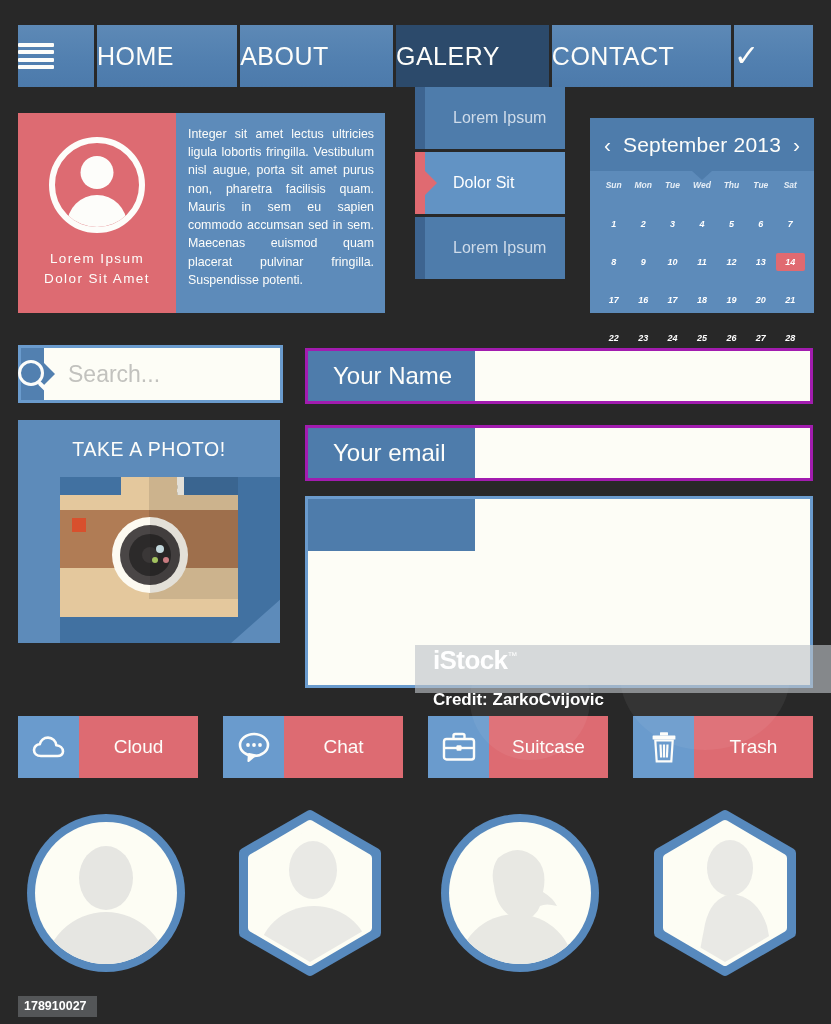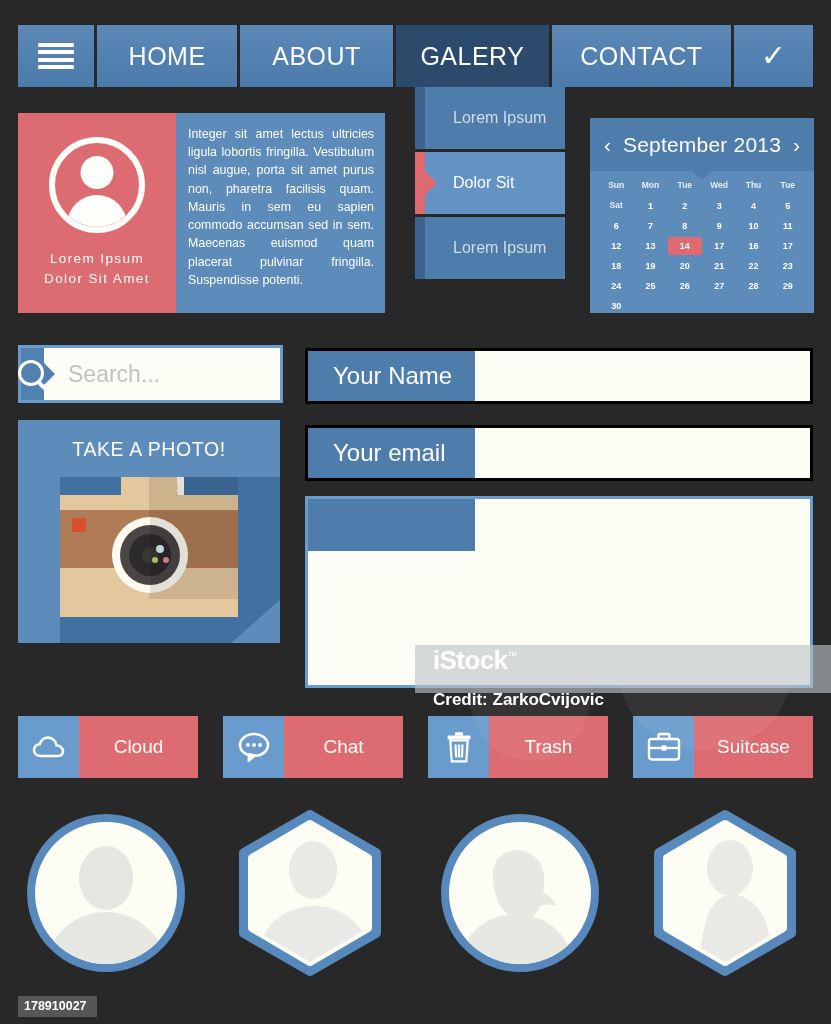--- a/index.html
+++ b/index.html
@@ -18,21 +18,21 @@
   
   .navbar {
     position: absolute; left: 18px; top: 25px;
     width: 795px; height: 62px;
     display: flex;
     background: #5280b0;
   }
   .nav-cell {
     position: relative;
     background: linear-gradient(180deg, #5d89b6 0%, #5280b0 55%, #4c7aab 100%);
-    display: flex; align-items: center; justify-content: center;
+    display: flex; align-items: center; justify-content: flex-start;
     color: #fdfdfa;
     font-size: 25px;
     letter-spacing: 0.5px;
     font-weight: 400;
     border-right: 3px solid #282828;
   }
   .nav-cell:last-child { border-right: none; }
   .nav-cell.hamburger { width: 79px; flex: none; }
   .nav-cell.check { width: 79px; flex: none; }
   .nav-cell.active {
@@ -137,22 +137,23 @@
     border-right: 10px solid transparent;
     border-top: 9px solid #4e7cab;
   }
   .cal-title { font-size: 21px; letter-spacing: 0.2px; }
   .cal-arrow {
     font-size: 21px; color: #fdfdfa; padding: 0 12px; cursor: pointer;
     line-height: 1;
   }
   .cal-grid {
     padding: 6px 9px 4px 9px;
-    display: grid; grid-template-columns: repeat(6, 1fr);
-    row-gap: 2px;
+    display: grid; grid-template-columns: repeat(7, 1fr);
+    row-gap: 20px;
+    font-style: italic;
   }
   .cal-dow {
     text-align: center; color: #e6eef6;
     font-size: 8.5px; font-weight: bold;
     padding: 3px 0 5px 0;
   }
   .cal-day {
     text-align: center; color: #ffffff;
     font-size: 9px; font-weight: bold;
     padding: 4px 0;
@@ -284,21 +285,21 @@
     position: absolute; left: 90px; top: 40px;
     width: 38px; height: 76px;
     background: rgba(0,0,0,0.10);
     border-radius: 0 38px 38px 0;
   }
 
   
   .field {
     position: absolute; left: 305px;
     width: 508px;
-    background: #000000;
+    background: #a21caf;
     padding: 3px;
     display: flex; align-items: stretch;
   }
   .field.name { top: 348px; height: 56px; }
   .field.email { top: 425px; height: 56px; }
   .field-label {
     width: 167px;
     background: #4e7cab;
     color: #fdfdfa;
     font-size: 24px;
@@ -588,42 +589,42 @@
           <circle cx="10" cy="13" r="1.9" fill="#fdfdfa"></circle>
           <circle cx="16" cy="13" r="1.9" fill="#fdfdfa"></circle>
           <circle cx="22" cy="13" r="1.9" fill="#fdfdfa"></circle>
         </svg>
       </div>
       <div class="ib-label">Chat</div>
     </div>
 
     <div class="icon-btn">
       <div class="ib-icon">
+        <svg width="34" height="30" viewBox="0 0 34 30" fill="none" stroke="#fdfdfa" stroke-width="2.4">
+          <path d="M11.5 7 L11.5 3.6 Q11.5 2 13.2 2 L20.8 2 Q22.5 2 22.5 3.6 L22.5 7"></path>
+          <rect x="2" y="7" width="30" height="20.5" rx="2.6"></rect>
+          <line x1="2.6" y1="16" x2="31.4" y2="16"></line>
+          <rect x="14.5" y="13.3" width="5" height="5.4" rx="1" fill="#fdfdfa" stroke="none"></rect>
+        </svg>
+      </div>
+      <div class="ib-label">Suitcase</div>
+    </div>
+
+    <div class="icon-btn">
+      <div class="ib-icon">
         <svg width="26" height="32" viewBox="0 0 26 32" fill="none" stroke="#fdfdfa" stroke-width="2.2">
           <rect x="1.6" y="4.5" width="22.8" height="4" rx="0.6" fill="#fdfdfa" stroke="none"></rect>
           <rect x="9" y="1.2" width="8" height="3.3" rx="0.6" fill="#fdfdfa" stroke="none"></rect>
           <path d="M4.3 9.5 L5.7 30.3 L20.3 30.3 L21.7 9.5 Z"></path>
           <line x1="9.5" y1="13.5" x2="10.1" y2="26.5"></line>
           <line x1="13" y1="13.5" x2="13" y2="26.5"></line>
           <line x1="16.5" y1="13.5" x2="15.9" y2="26.5"></line>
         </svg>
       </div>
       <div class="ib-label">Trash</div>
-    </div>
-
-    <div class="icon-btn">
-      <div class="ib-icon">
-        <svg width="34" height="30" viewBox="0 0 34 30" fill="none" stroke="#fdfdfa" stroke-width="2.4">
-          <path d="M11.5 7 L11.5 3.6 Q11.5 2 13.2 2 L20.8 2 Q22.5 2 22.5 3.6 L22.5 7"></path>
-          <rect x="2" y="7" width="30" height="20.5" rx="2.6"></rect>
-          <line x1="2.6" y1="16" x2="31.4" y2="16"></line>
-          <rect x="14.5" y="13.3" width="5" height="5.4" rx="1" fill="#fdfdfa" stroke="none"></rect>
-        </svg>
-      </div>
-      <div class="ib-label">Suitcase</div>
     </div>
 
   </div>
 
   <div class="avatars">
 
     <div class="av a1">
       <svg width="160" height="175" viewBox="0 0 160 175">
         <defs>
           <clipPath id="c1">

